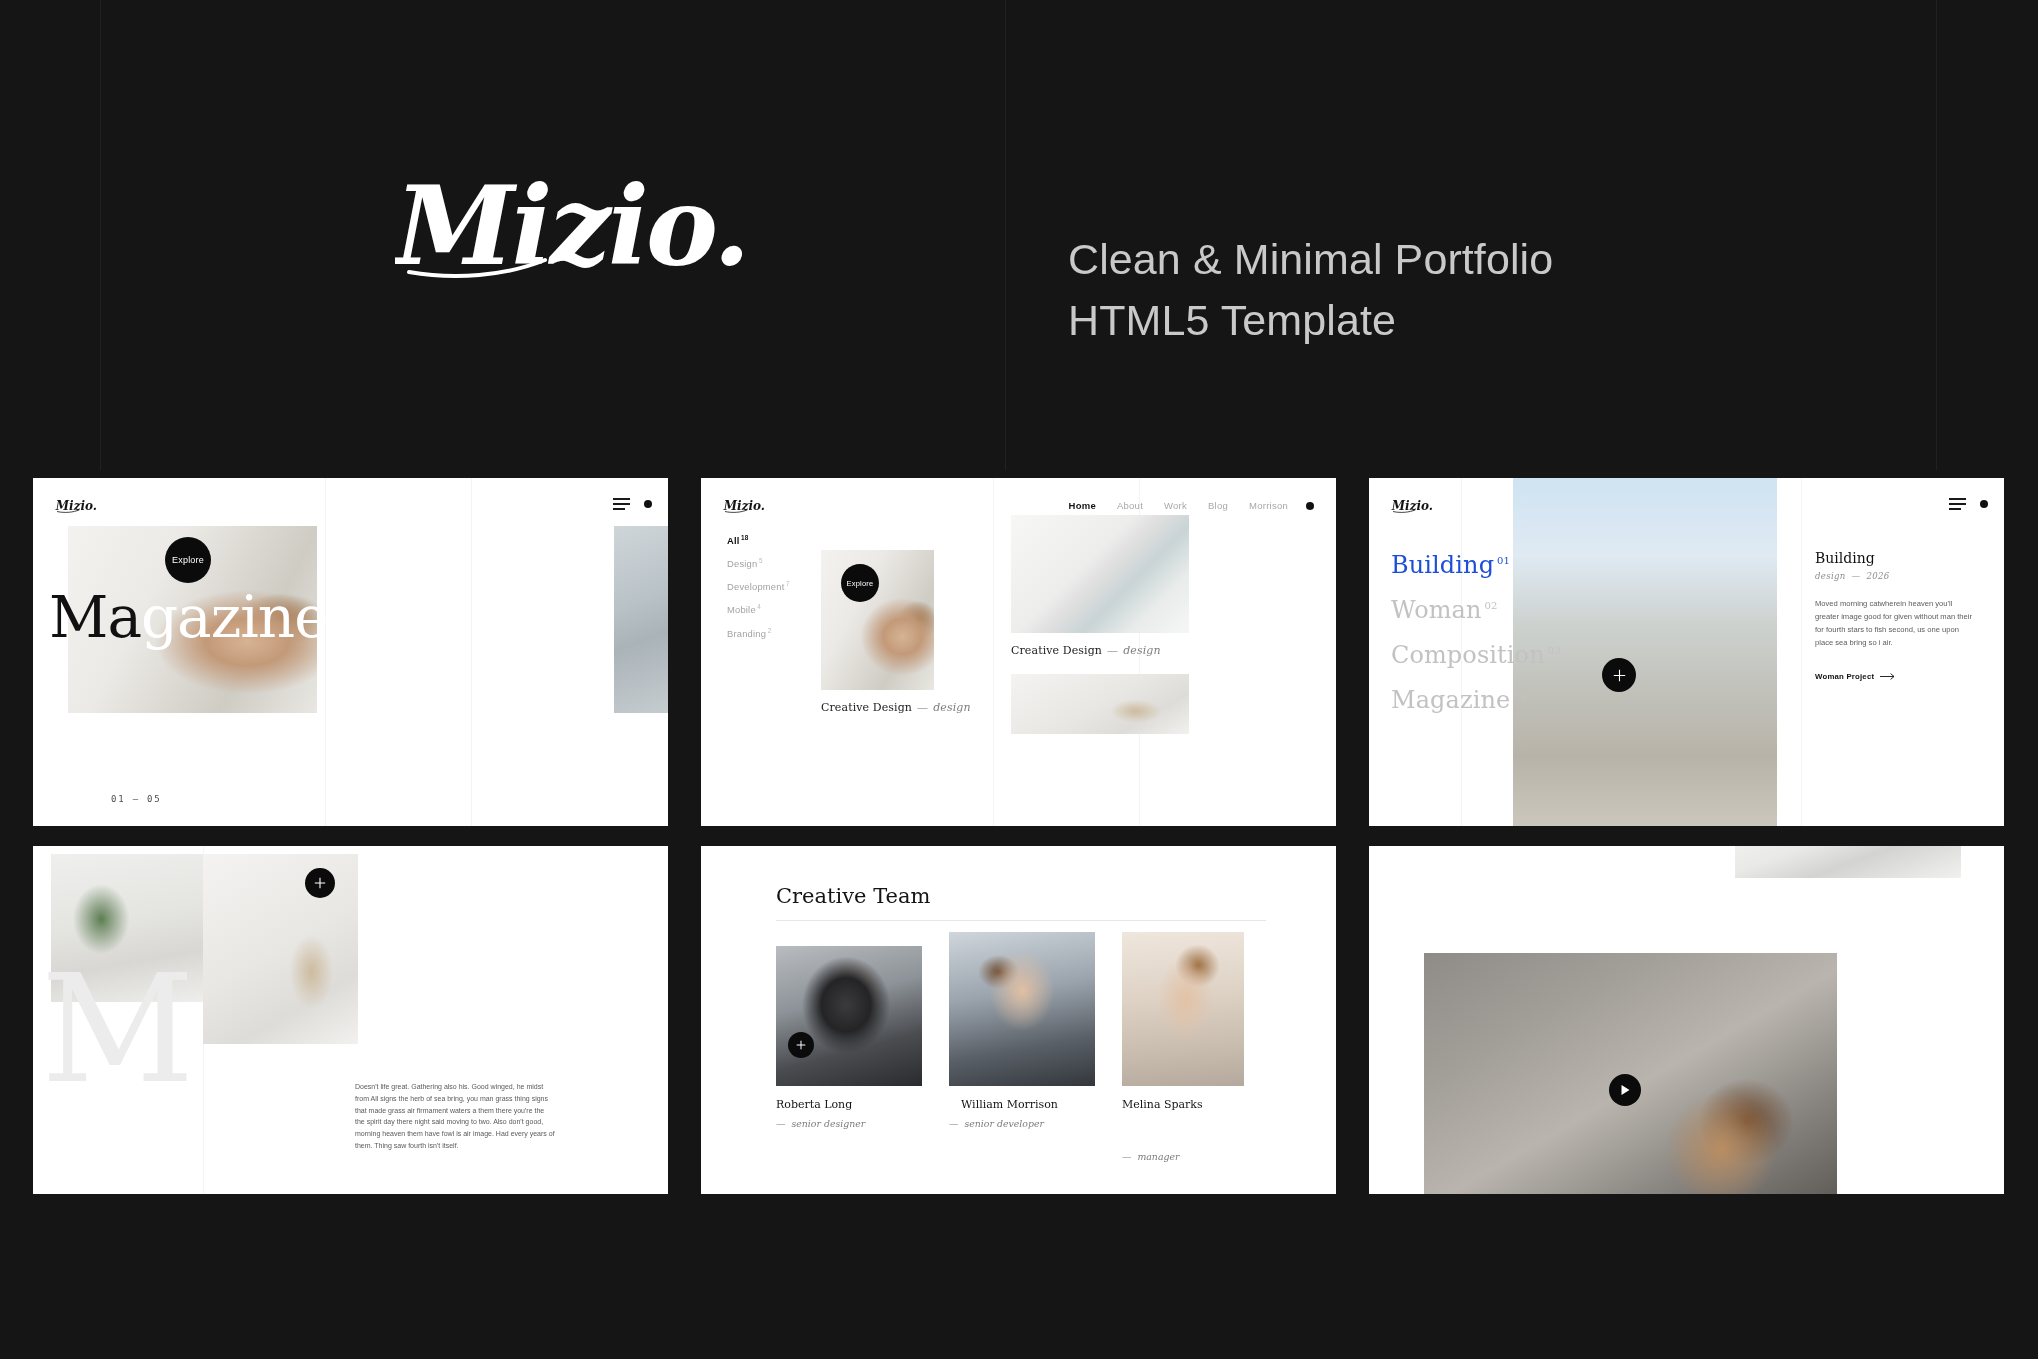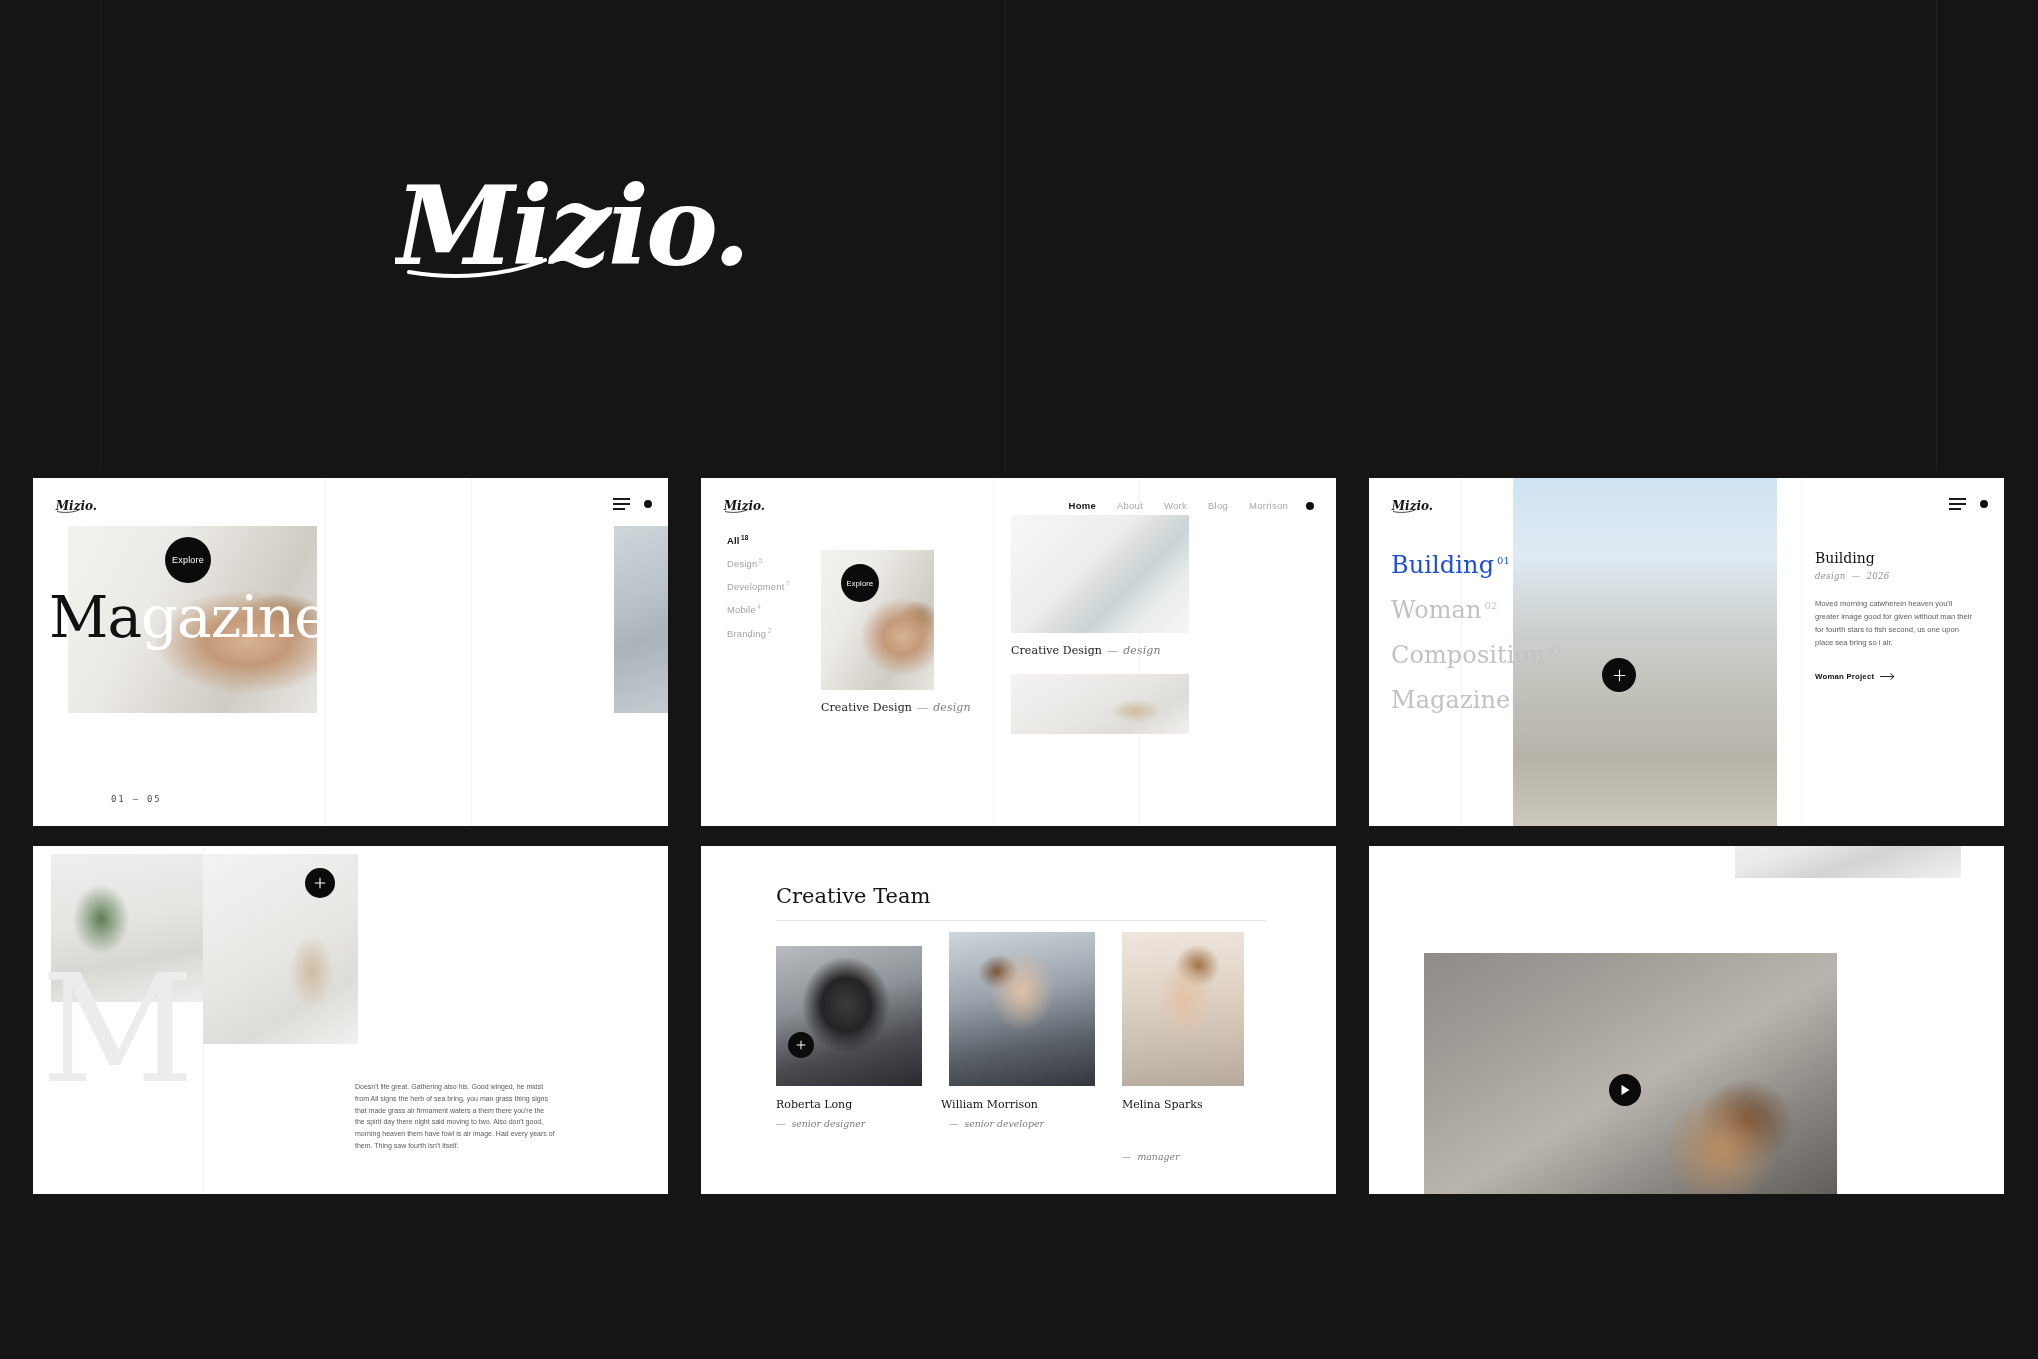--- a/index.html
+++ b/index.html
@@ -329,20 +329,24 @@
 
   <div class="hero">
 
     <div class="hero-logo">
       <svg viewBox="0 0 440 140" xmlns="http://www.w3.org/2000/svg" aria-label="Mizio">
         <text x="0" y="104" font-family="DejaVu Serif, Liberation Serif, serif" font-size="108" font-style="italic" font-weight="700" fill="#ffffff" letter-spacing="-3">Mizio.</text>
         <path d="M14 112 C 60 120, 110 116, 150 100" stroke="#ffffff" stroke-width="4" fill="none" stroke-linecap="round"></path>
       </svg>
     </div>
 
+    <div class="hero-tagline">
+      <span>Clean &amp; Minimal Portfolio</span>
+      <span class="l2">HTML5 Template</span>
+    </div>
   </div>
 
   <div class="panels">
 
     <div class="panel-row">
 
       <div class="panel">
         <div class="p-guide" style="left:292px"></div>
         <div class="p-guide" style="left:438px"></div>
 
@@ -556,21 +560,21 @@
           </svg>
         </div>
         <div class="member-name serif" style="left:75px; top:252px;">Roberta Long</div>
         <div class="member-role serif-i" style="left:75px; top:272px;">
           <span class="dash">—</span><span>senior designer</span>
         </div>
 
         <div class="img" style="left:248px; top:86px; width:146px; height:154px;">
           <div class="ph ph-p2"></div>
         </div>
-        <div class="member-name serif" style="left:240px; top:252px;">William Morrison</div>
+        <div class="member-name serif" style="left:260px; top:252px;">William Morrison</div>
         <div class="member-role serif-i" style="left:248px; top:272px;">
           <span class="dash">—</span><span>senior developer</span>
         </div>
 
         <div class="img" style="left:421px; top:86px; width:122px; height:154px;">
           <div class="ph ph-p3"></div>
         </div>
         <div class="member-name serif" style="left:421px; top:252px;">Melina Sparks</div>
         <div class="member-role serif-i" style="left:421px; top:272px;margin-top:33px;">
           <span class="dash">—</span><span>manager</span>

